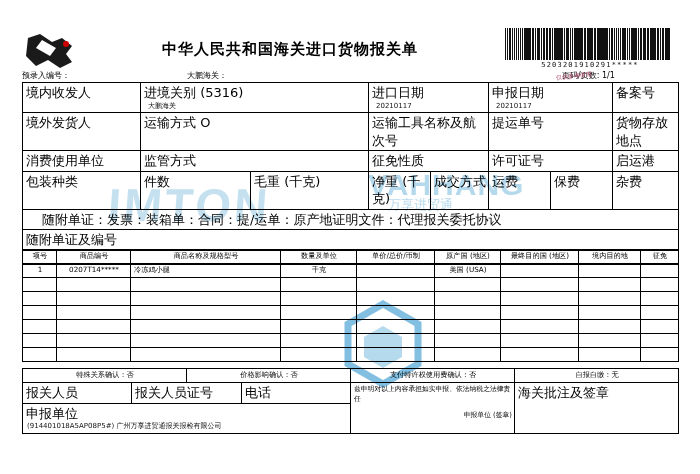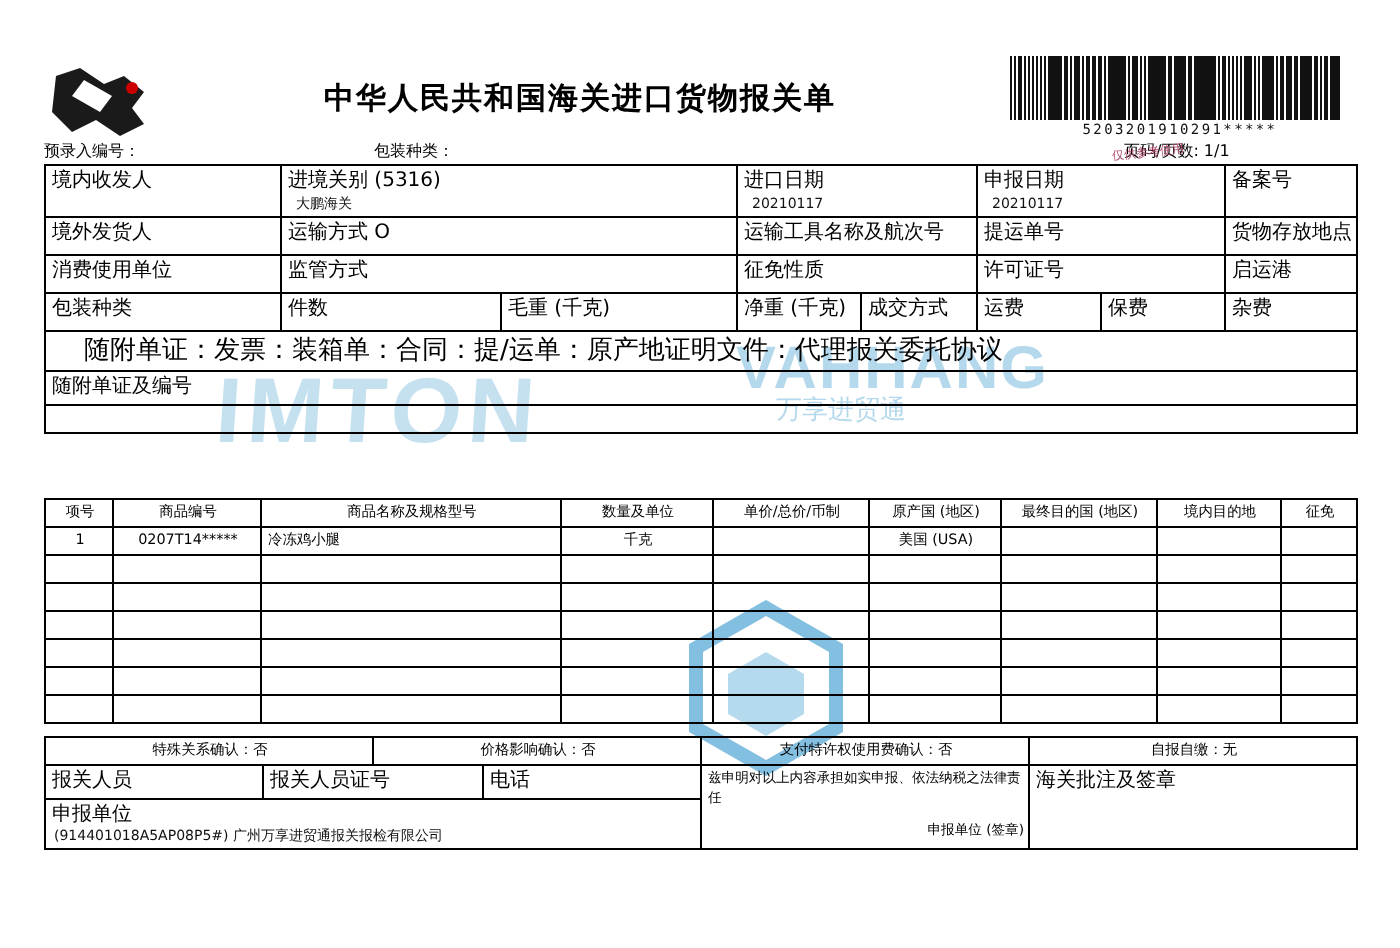--- a/index.html
+++ b/index.html
@@ -83,21 +83,21 @@
   }
   table.main td{
     border:1px solid #000;
     font-size:7.2px;
     color:#000;
     vertical-align:top;
     padding:1px 2px 1px 3px;
     line-height:1.35;
     height:11px;
   }
-  .lbl{font-size:10px;color:#000;display:block;}
+  .lbl{font-size:13px;color:#000;display:block;}
   .val{font-size:7px;color:#111;display:block;padding-left:1px;}
   .val.ind{padding-left:4px;}
   .cell-h{height:22px;}
   .cell-h2{height:19px;}
   .row-item td{height:13px;}
   .c-center{text-align:center;}
   .mini{font-size:13px;padding-left:16px;}
   .attach td{height:13px;}
   .blank-row td{height:11px;}
   .sig-cell{height:34px;}
@@ -193,21 +193,21 @@
       <i style="width: 1.2px; margin-right: 0.9px;"></i>
       <i style="width: 1.2px; margin-right: 0.5px;"></i>
       <i style="width: 2.6px; margin-right: 0.5px;"></i>
     </div>
   <div class="barcode-num">5203201910291*****</div>
 
   <div class="doc-title">中华人民共和国海关进口货物报关单</div>
 
   <div class="topline">
     <span class="c1">预录入编号：</span>
-    <span class="c2">包装种类：</span>
+    <span class="c2">大鹏海关：</span>
     <span class="c3">页码/页数: 1/1</span>
   </div>
 
   <table class="main">
     <colgroup>
       <col style="width:118px">
       <col style="width:110px">
       <col style="width:118px">
       <col style="width:62px">
       <col style="width:58px">

